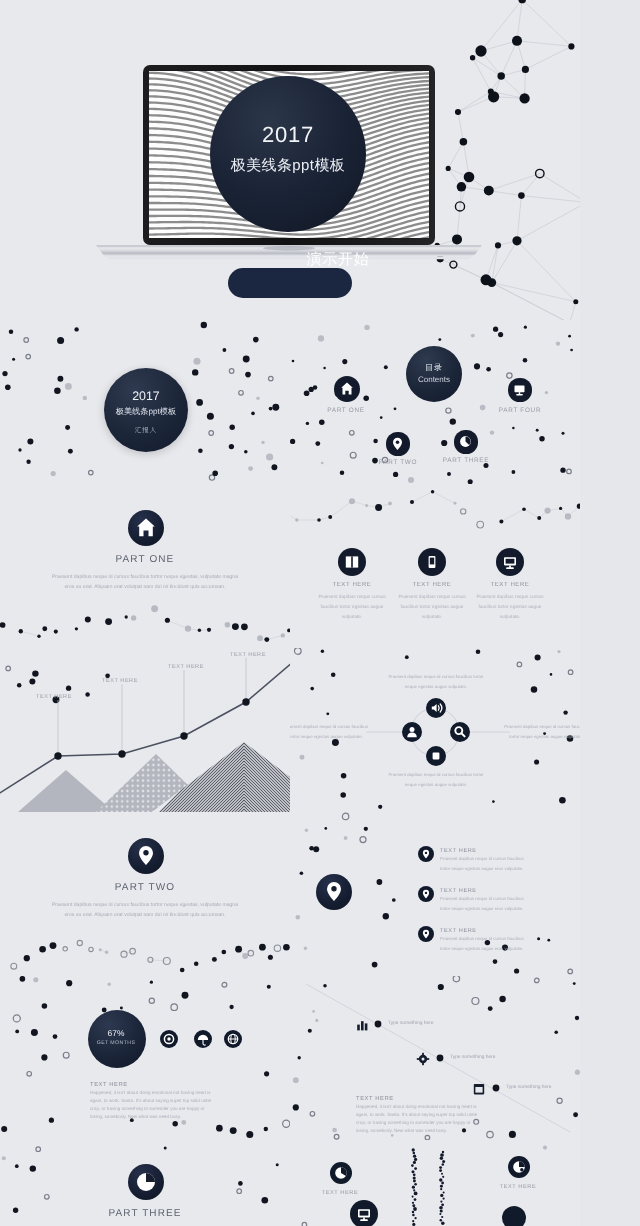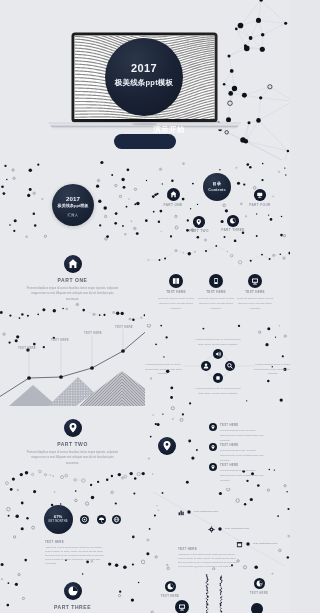--- a/index.html
+++ b/index.html
@@ -1,17 +1,17 @@
 <!DOCTYPE html>
 <html><head>
 <meta charset="utf-8">
 <style>
   html,body{margin:0;padding:0;}
   body{width:290px;height:613px;background:#e6e7eb;font-family:"Liberation Sans",sans-serif;overflow:hidden;}
-  .page{position:relative;width:290px;height:529px;background:#fef9c3;font-weight:bold;}
+  .page{position:relative;width:290px;height:529px;background:#fef9c3;}
   .slide{position:absolute;overflow:hidden;background:#e8e9ed;}
   .s1{left:0;top:0;width:290px;height:160px;}
   .g{position:absolute;width:145px;height:82px;overflow:hidden;background:#e8e9ed;}
   svg{display:block;}
   .abs{position:absolute;}
 </style>
 </head>
 <body>
 
 <div class="page" id="page">

